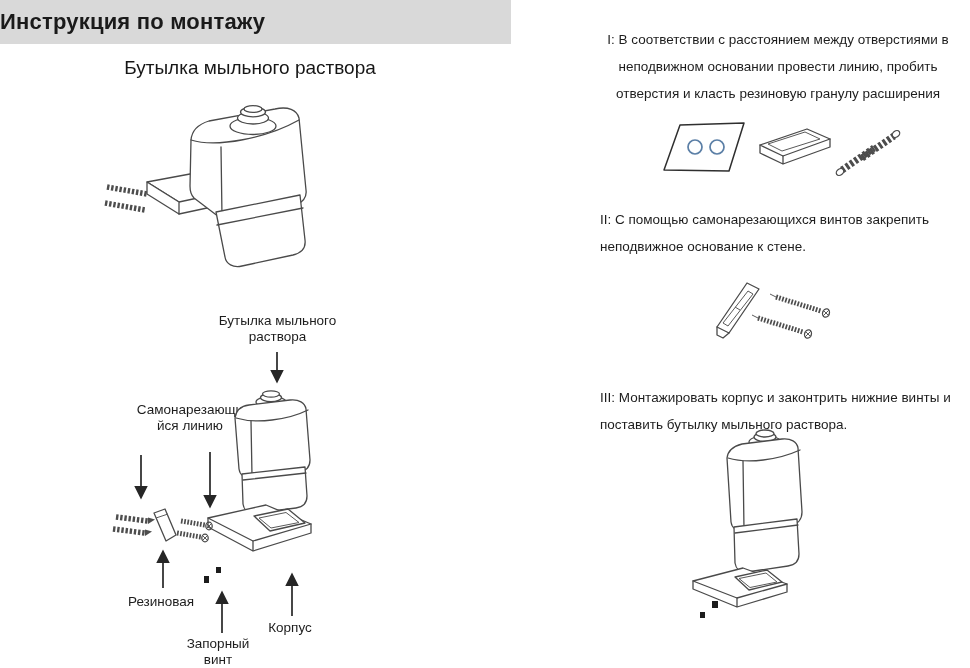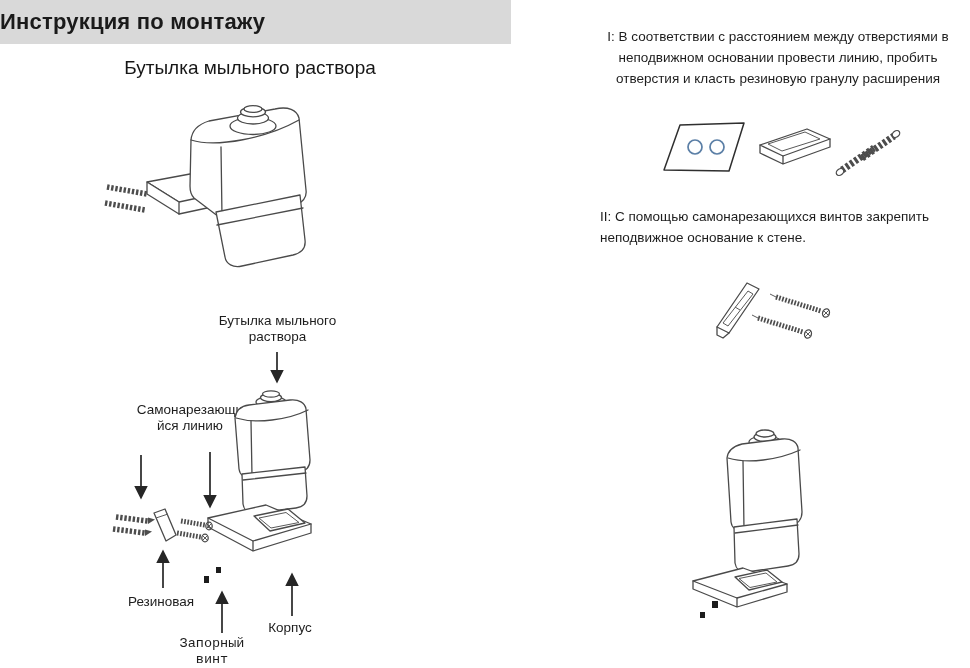--- a/index.html
+++ b/index.html
@@ -14,21 +14,21 @@
   }
   .subtitle {
     position:absolute; left:0; top:57px; width:500px; text-align:center;
     font-size:19px; font-weight:500; color:#161616;
   }
   .lbl {
     position:absolute; font-size:13.5px; line-height:16px; color:#1d1d1d;
   }
   .lbl.center { text-align:center; }
   .step {
-    position:absolute; font-size:13.5px; line-height:21px; color:#1d1d1d;
+    position:absolute; font-size:13.5px; line-height:27px; color:#1d1d1d;
   }
   .step.center { text-align:center; }
   svg { position:absolute; overflow:visible; }
   .line  { fill:none; stroke:#4a4a4a; stroke-width:1.3; stroke-linejoin:round; stroke-linecap:round; }
   .lineW { fill:#ffffff; stroke:#4a4a4a; stroke-width:1.3; stroke-linejoin:round; }
   .thin  { fill:none; stroke:#5a5a5a; stroke-width:1; }
   .rib   { fill:none; stroke:#4d4d4d; stroke-width:7; stroke-dasharray:3 2.2; }
   .rib2  { fill:none; stroke:#4d4d4d; stroke-width:5.5; stroke-dasharray:2.4 1.8; }
   .thr   { fill:none; stroke:#4d4d4d; stroke-width:5; stroke-dasharray:1.7 1.5; }
   .arrow { fill:none; stroke:#262626; stroke-width:1.7; }
@@ -75,21 +75,21 @@
       <ellipse class="lineW" cx="158" cy="11" rx="9" ry="3.4"></ellipse>
     </g>
   </svg>
 
   <div class="lbl center" style="left:215px; top:313px; width:125px;">Бутылка мыльного раствора</div>
   <div class="lbl center" style="left:133px; top:402px; width:114px;">
     <span>Самонарезающи</span><br>
     <span>йся линию</span>
   </div>
   <div class="lbl" style="left:128px; top:594px; width:80px;">Резиновая</div>
-  <div class="lbl center" style="left:176px; top:636px; width:72px;font-family:Liberation Mono, monospace;">Запорный винт</div>
+  <div class="lbl center" style="left:182px; top:636px; width:72px;">Запорный винт</div>
   <div class="lbl" style="left:260px; top:620px; width:60px;text-align:center;">Корпус</div>
 
   <svg style="left:0; top:300px;" width="560" height="368" viewBox="0 300 560 368">
     <defs>
       <marker id="ah" markerWidth="9" markerHeight="8" refX="6.5" refY="4" orient="auto">
         <path d="M0,0 L8,4 L0,8 Z" fill="#262626"></path>
       </marker>
     </defs>
     <path class="arrow" marker-end="url(#ah)" d="M 277,352 L 277,381"></path>
     <path class="arrow" marker-end="url(#ah)" d="M 210,452 L 210,506"></path>
@@ -177,20 +177,21 @@
       <path class="thr" d="M 83,34 L 128,48"></path>
       <ellipse class="lineW" cx="133" cy="50" rx="3.4" ry="4.2" transform="rotate(17 133 50)"></ellipse>
       <path class="thin" d="M 130,47 L 136,53 M 136,47 L 130,53"></path>
       <path class="thin" d="M 59,52 L 65,55"></path>
       <path class="thr" d="M 65,55 L 110,69"></path>
       <ellipse class="lineW" cx="115" cy="71" rx="3.4" ry="4.2" transform="rotate(17 115 71)"></ellipse>
       <path class="thin" d="M 112,68 L 118,74 M 118,68 L 112,74"></path>
     </g>
   </svg>
 
+  <div class="step" style="left:600px; top:384px; width:352px;">III: Монтажировать корпус и законтрить нижние винты и поставить бутылку мыльного раствора.</div>
 
   <svg style="left:683px; top:426px;" width="130" height="205" viewBox="0 0 130 205">
     <g>
       <ellipse class="lineW" cx="82" cy="16" rx="16" ry="6"></ellipse>
       <ellipse class="lineW" cx="82" cy="11" rx="11" ry="4.5"></ellipse>
       <ellipse class="lineW" cx="82" cy="7.5" rx="9" ry="3.5"></ellipse>
       <path class="lineW" d="M 44,32 C 45,24 51,20 59,18 L 99,13 C 108,12 114,16 115,22 L 119,86 C 119,93 115,98 108,99 L 63,105 C 55,106 49,103 48,96 Z"></path>
       <path class="line" d="M 45,32 C 65,38 95,34 117,24"></path>
       <path class="line" d="M 60,35 L 61,103"></path>
       <path class="lineW" d="M 51,101 L 114,93 L 116,128 C 116,135 112,139 105,140 L 64,146 C 57,147 53,143 52,137 Z"></path>

